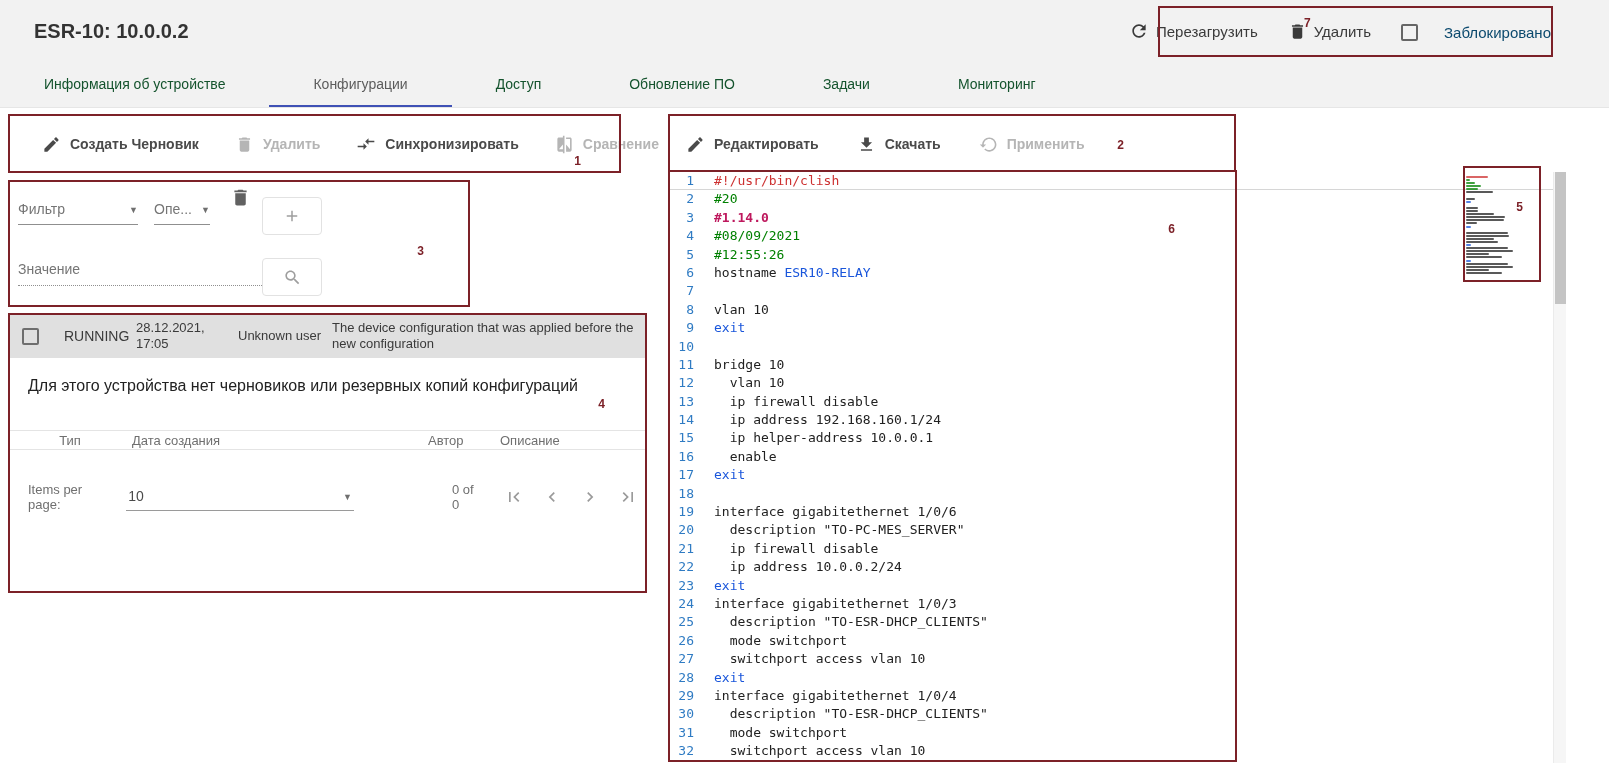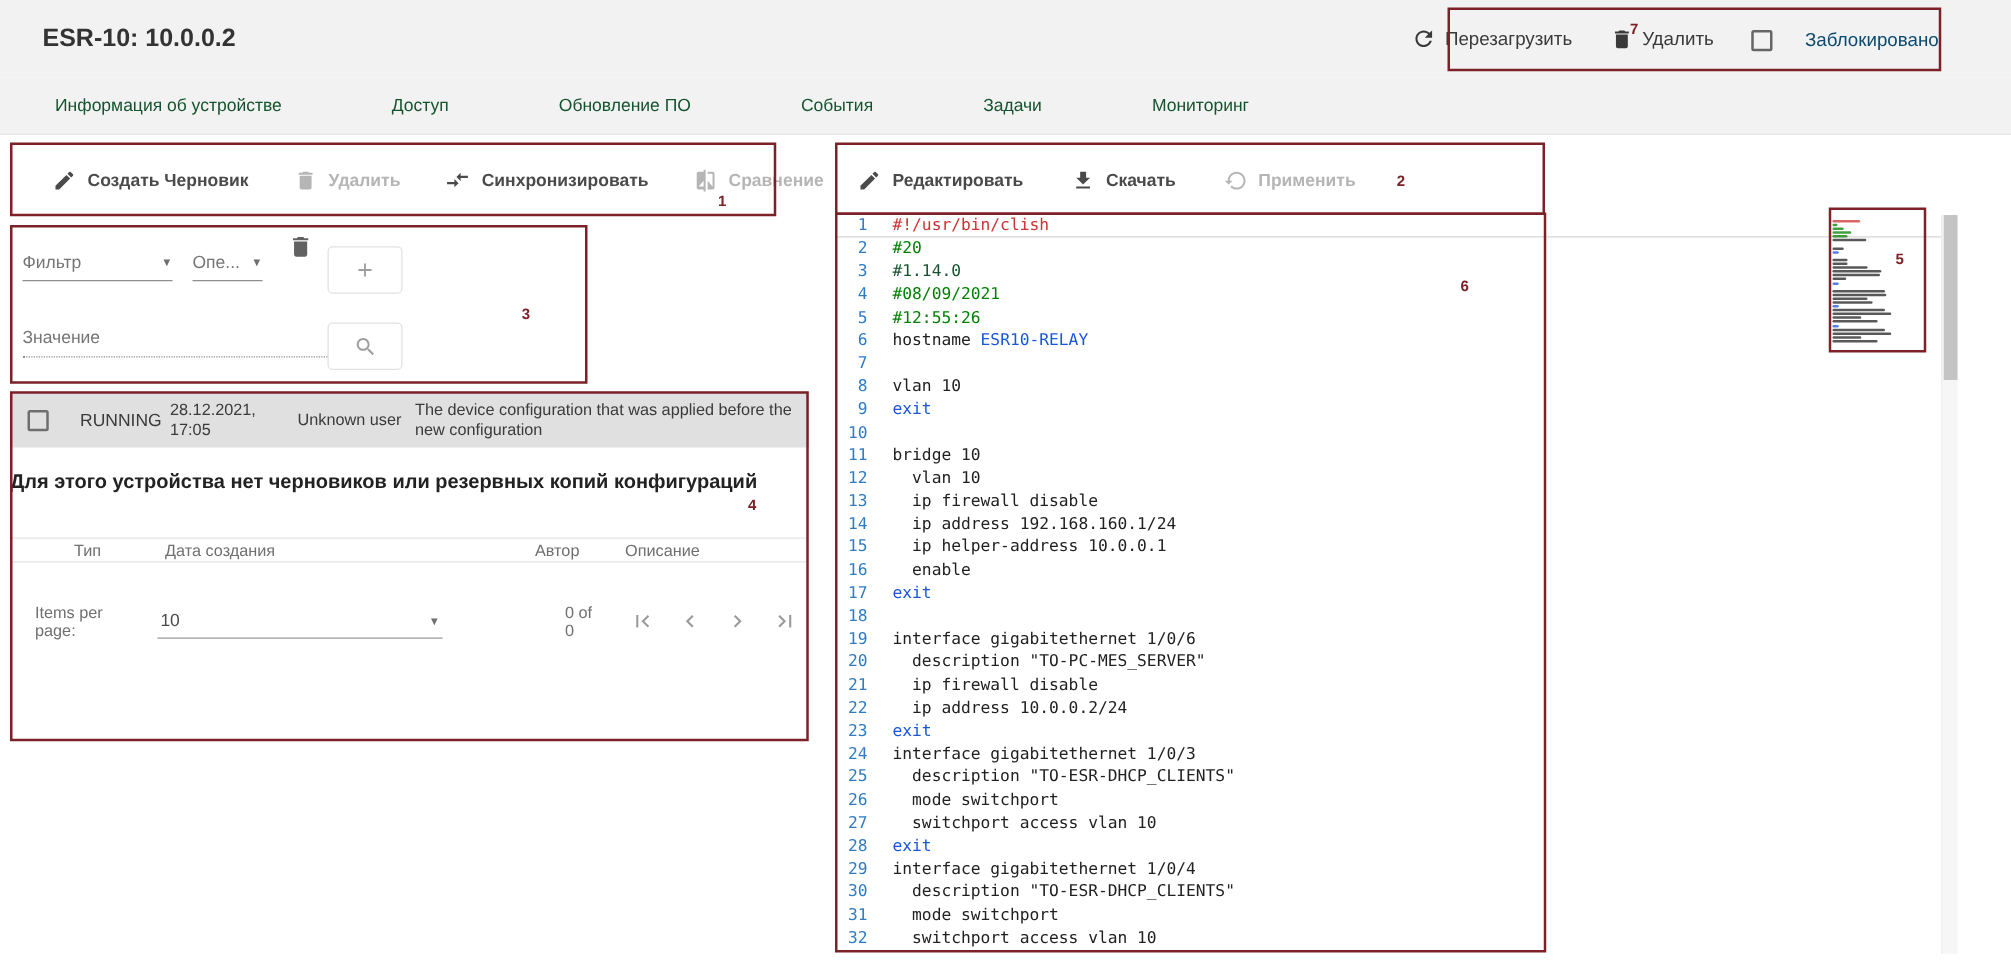--- a/index.html
+++ b/index.html
@@ -52,21 +52,21 @@
   
   .running-row { position: absolute; left: 8px; top: 314px; width: 639px; height: 44px; background: #e0e0e0;
                  display: grid; grid-template-columns: 42px 72px 102px 94px 1fr; align-items: center;
                  font-size: 13.5px; color: #3a3a3a; padding-left: 14px; }
   .running-row .cbx { width: 17px; height: 17px; border: 2px solid #6e6e6e; border-radius: 2px; background: #e0e0e0; }
   .running-type { font-size: 14px; }
   .cell-sm { font-size: 13px; line-height: 1.25; }
   .running-desc { font-size: 13px; line-height: 1.25; padding-right: 10px; }
 
   
-  .empty-msg { position: absolute; left: 8px; top: 377px; width: 630px; font-size: 16px; font-weight: 700; color: #222; }
+  .empty-msg { position: absolute; left: 8px; top: 377px; width: 630px; font-size: 16px; font-weight: 400; color: #222; padding-left: 20px; }
 
   
   .tbl-head { position: absolute; left: 8px; top: 430px; width: 639px; height: 20px;
               border-top: 1px solid #e4e4e4; border-bottom: 1px solid #e4e4e4;
               display: grid; grid-template-columns: 124px 296px 72px 1fr; align-items: center;
               font-size: 13px; color: #6f6f6f; }
   .tbl-head .c1 { text-align: center; }
 
   
   .paginator { position: absolute; left: 8px; top: 466px; width: 639px; height: 62px;
@@ -130,23 +130,23 @@
       </button>
       <label class="check-label">
         <span class="checkbox"></span>
         <span>Заблокировано</span>
       </label>
     </div>
   </header>
 
   <nav class="tabbar">
       <div class="tab">Информация об устройстве</div>
+      <div class="tab active">Конфигурации</div>
       <div class="tab">Доступ</div>
       <div class="tab">Обновление ПО</div>
-      <div class="tab">События</div>
       <div class="tab">Задачи</div>
       <div class="tab">Мониторинг</div>
     </nav>
 
   <div class="left-toolbar">
     <button class="tool-btn">
       <span class="icon">
         <svg width="19" height="19" viewBox="0 0 24 24" fill="currentColor">
             <path d="M3 17.25V21h3.75L17.81 9.94l-3.75-3.75L3 17.25zM20.71 7.04c.39-.39.39-1.02 0-1.41l-2.34-2.34c-.39-.39-1.02-.39-1.41 0l-1.83 1.83 3.75 3.75 1.83-1.83z"></path>
           </svg>
@@ -286,21 +286,21 @@
           </svg>
       </span>
       <span>Применить</span>
     </button>
   </div>
 
   <div class="editor">
     <div>
         <div class="code-line current"><span class="ln">1</span><span class="lt"><span style="color: rgb(205, 49, 49);">#!/usr/bin/clish</span></span></div>
         <div class="code-line"><span class="ln">2</span><span class="lt"><span style="color: rgb(0, 128, 0);">#20</span></span></div>
-        <div class="code-line"><span class="ln">3</span><span class="lt"><span style="color: #14532d;">#1.14.0</span></span></div>
+        <div class="code-line"><span class="ln">3</span><span class="lt"><span style="color: #be185d; font-weight: bold;">#1.14.0</span></span></div>
         <div class="code-line"><span class="ln">4</span><span class="lt"><span style="color: rgb(0, 128, 0);">#08/09/2021</span></span></div>
         <div class="code-line"><span class="ln">5</span><span class="lt"><span style="color: rgb(0, 128, 0);">#12:55:26</span></span></div>
         <div class="code-line"><span class="ln">6</span><span class="lt"><span style="color: rgb(33, 33, 33);">hostname </span><span style="color: rgb(26, 86, 219);">ESR10-RELAY</span></span></div>
         <div class="code-line"><span class="ln">7</span><span class="lt"></span></div>
         <div class="code-line"><span class="ln">8</span><span class="lt"><span style="color: rgb(33, 33, 33);">vlan 10</span></span></div>
         <div class="code-line"><span class="ln">9</span><span class="lt"><span style="color: rgb(26, 86, 219);">exit</span></span></div>
         <div class="code-line"><span class="ln">10</span><span class="lt"></span></div>
         <div class="code-line"><span class="ln">11</span><span class="lt"><span style="color: rgb(33, 33, 33);">bridge 10</span></span></div>
         <div class="code-line"><span class="ln">12</span><span class="lt"><span style="color: rgb(33, 33, 33);">  vlan 10</span></span></div>
         <div class="code-line"><span class="ln">13</span><span class="lt"><span style="color: rgb(33, 33, 33);">  ip firewall disable</span></span></div>

